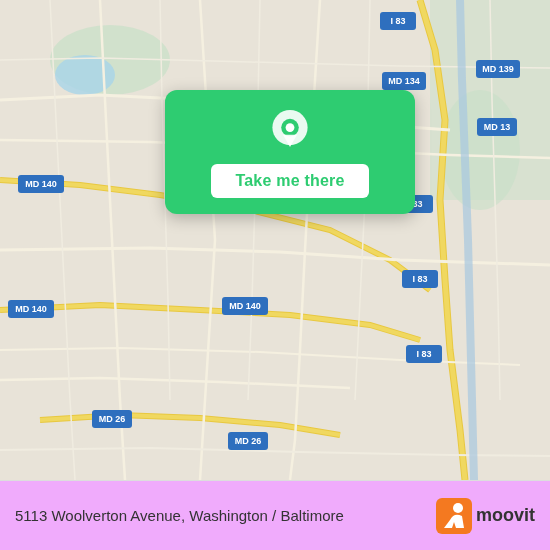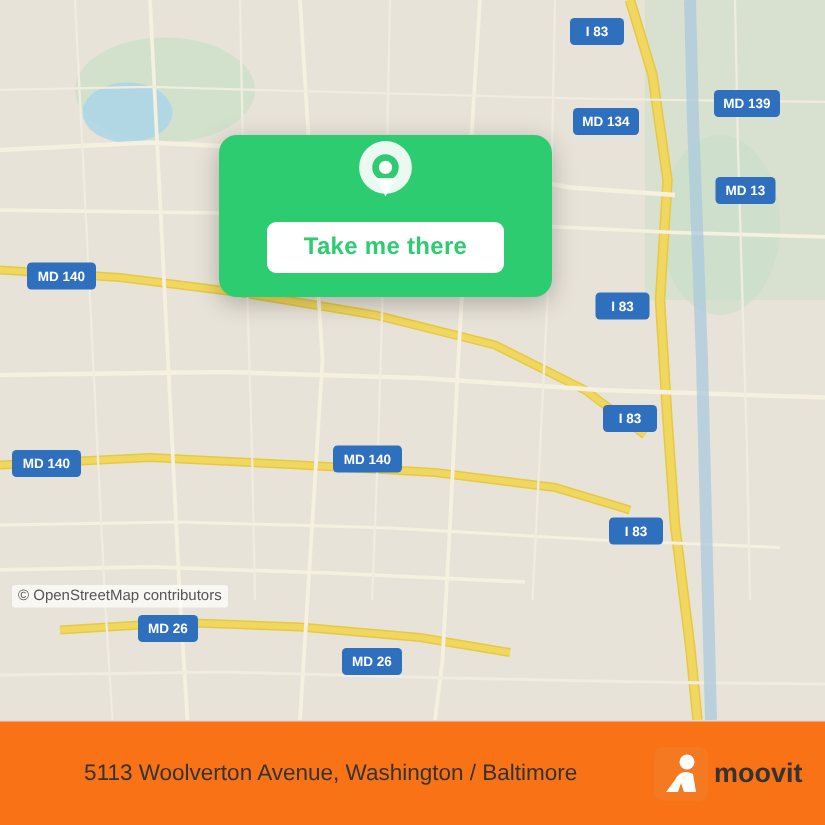--- a/index.html
+++ b/index.html
@@ -16,27 +16,26 @@
       height: 480px;
       position: relative;
       overflow: hidden;
       background-color: #fca5a5;
     }
 
     
     #info-bar {
       width: 550px;
       height: 70px;
-      background: #f97316;
+      background: #f0abfc;
       display: flex;
       align-items: center;
       padding: 0 15px;
       border-top: 1px solid #ddd;
       gap: 10px;
-      text-align: center;
     }
 
     #address-text {
       font-size: 15px;
       color: #333;
       flex: 1;
     }
 
     #copyright-text {
       position: absolute;
@@ -59,25 +58,25 @@
     .moovit-text {
       font-size: 18px;
       font-weight: bold;
       color: #333;
     }
 
     
     #location-card {
       position: absolute;
       top: 90px;
-      left: 146px;
-      width: 222px;
+      left: 165px;
+      width: 250px;
       background: #2ecc71;
       border-radius: 12px;
-      padding: 4px 15px 16px 15px;
+      padding: 20px 15px 16px 15px;
       display: flex;
       flex-direction: column;
       align-items: center;
       box-shadow: 0 4px 16px rgba(0,0,0,0.25);
     }
 
     .location-pin {
       width: 44px;
       height: 44px;
       margin-bottom: 10px;
@@ -189,21 +188,20 @@
 
     <svg class="location-pin" viewBox="0 0 44 50" xmlns="http://www.w3.org/2000/svg">
       <circle cx="22" cy="20" r="20" fill="white" opacity="0.9"></circle>
       <circle cx="22" cy="20" r="10" fill="#2ecc71"></circle>
       <circle cx="22" cy="20" r="5" fill="white"></circle>
       <polygon points="22,42 14,28 30,28" fill="white" opacity="0.9"></polygon>
     </svg>
     <button id="take-me-button">Take me there</button>
   </div>
 
-  <div id="copyright-text">© OpenStreetMap contributors</div>
 </div>
 
 <div id="info-bar">
   <span id="address-text">5113 Woolverton Avenue, Washington / Baltimore</span>
   <div class="moovit-logo">
 
     <svg width="36" height="36" viewBox="0 0 36 36" xmlns="http://www.w3.org/2000/svg">
       <rect width="36" height="36" rx="6" fill="#f47920"></rect>
       <circle cx="22" cy="10" r="5" fill="white"></circle>
       <path d="M14 22 Q18 14 26 18 L28 30 L20 30 L18 24 L16 30 L8 30 Z" fill="white"></path>

